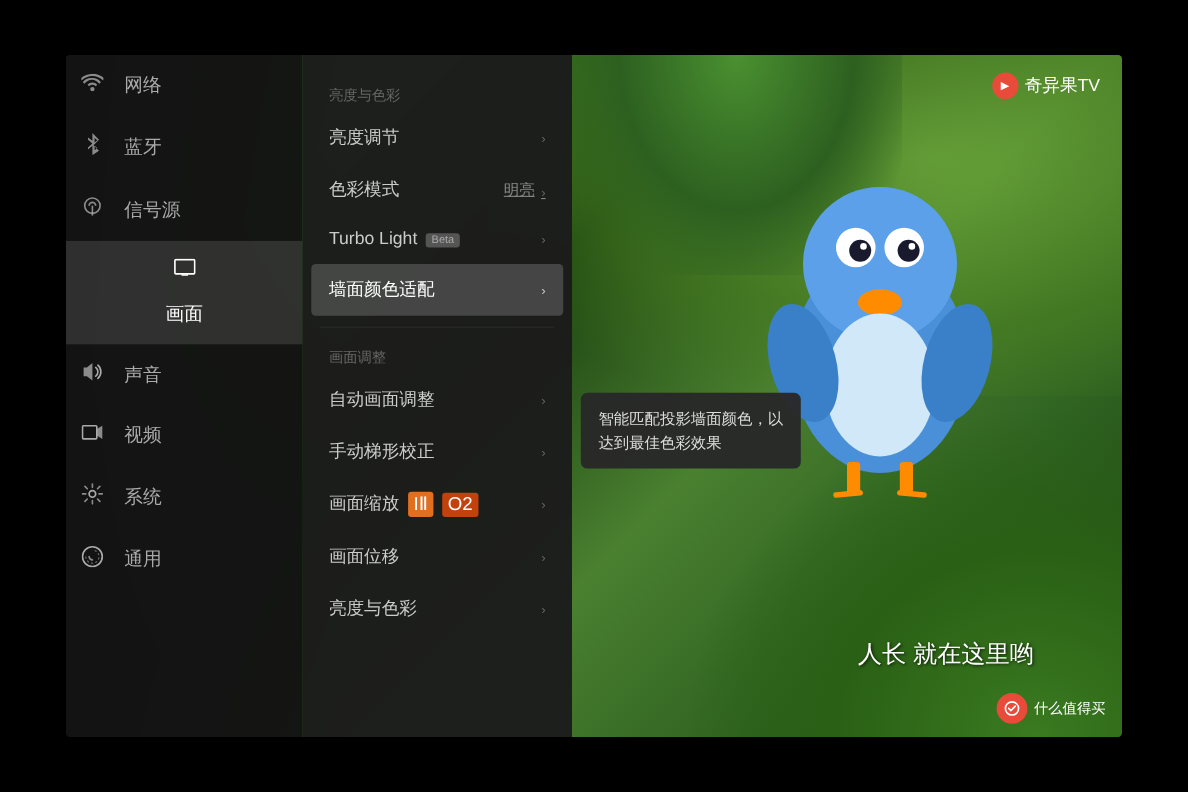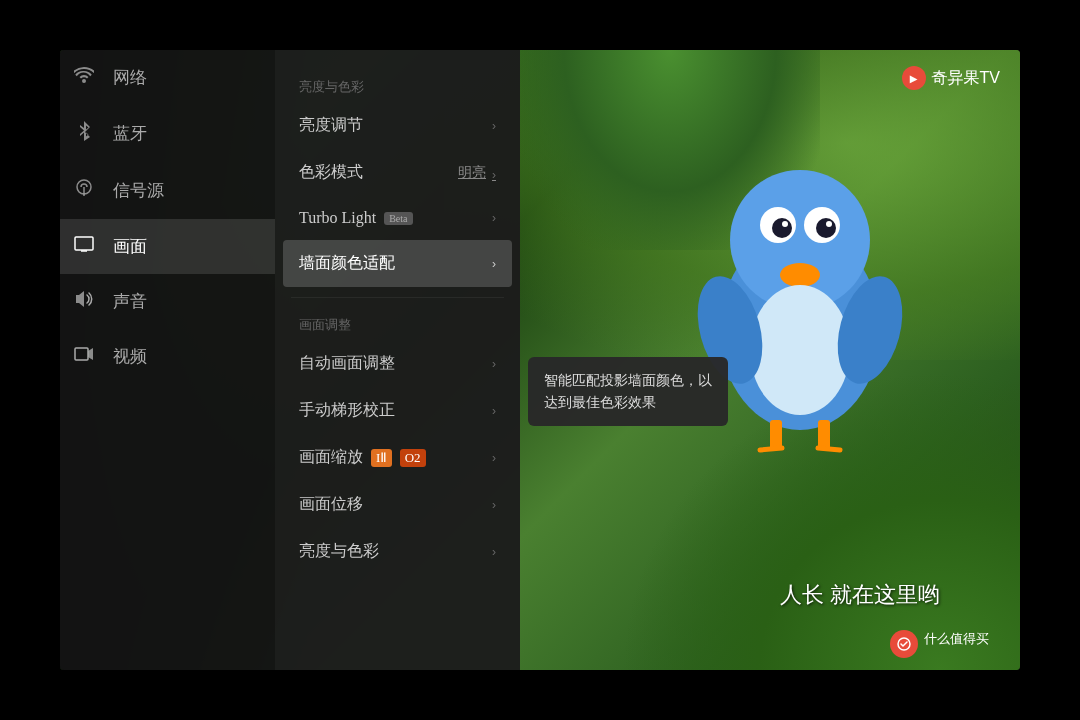--- a/index.html
+++ b/index.html
@@ -92,20 +92,21 @@
       gap: 18px;
       padding: 16px 13px;
       color: #aaa;
       font-size: 17px;
       cursor: pointer;
     }
 
     .sidebar-item.active {
       background: rgba(255,255,255,0.12);
       color: white;
+      flex-direction: column;
     }
 
     .sidebar-icon {
       font-size: 18px;
       width: 22px;
       text-align: center;
     }
 
     
     .menu-panel {
@@ -140,21 +141,20 @@
       border-radius: 4px;
       margin: 0 8px;
       padding: 13px 16px;
       gap: 10px;
     }
 
     .menu-item-left {
       display: flex;
       align-items: center;
       gap: 8px;
-      font-family: Liberation Serif, serif;
     }
 
     .menu-item-right {
       display: flex;
       align-items: flex-end;
       gap: 6px;
       color: #888;
       font-size: 14px;
       text-decoration: underline;
     }
@@ -166,21 +166,21 @@
 
     .badge-beta {
       background: #555;
       color: #aaa;
       font-size: 10px;
       padding: 1px 5px;
       border-radius: 3px;
     }
 
     .badge-tag {
-      font-size: 13px;
+      font-size: 17px;
       padding: 1px 5px;
       border-radius: 3px;
     }
 
     .badge-tag.orange {
       background: #e07020;
       color: white;
     }
 
     .badge-tag.blue {
@@ -206,23 +206,23 @@
       border-radius: 6px;
       width: 200px;
       line-height: 1.6;
       z-index: 20;
     }
 
     
     .watermark {
       position: absolute;
       bottom: 12px;
-      right: 31px;
-      display: flex;
-      align-items: flex-start;
+      right: 15px;
+      display: flex;
+      align-items: center;
       gap: 6px;
     }
 
     .watermark-icon {
       width: 28px;
       height: 28px;
       background: #e84b3a;
       border-radius: 50%;
       display: flex;
       align-items: center;
@@ -362,20 +362,39 @@
       <span>声音</span>
     </div>
     <div class="sidebar-item">
       <span class="sidebar-icon">
         <svg width="20" height="16" viewBox="0 0 20 16" fill="currentColor">
           <rect x="1" y="2" width="13" height="12" rx="1" fill="none" stroke="currentColor" stroke-width="1.5"></rect>
           <path d="M14 5l5-3v12l-5-3V5z" opacity="0.8"></path>
         </svg>
       </span>
       <span>视频</span>
+    </div>
+    <div class="sidebar-item">
+      <span class="sidebar-icon">
+        <svg width="20" height="20" viewBox="0 0 20 20" fill="currentColor">
+          <circle cx="10" cy="10" r="3" fill="none" stroke="currentColor" stroke-width="1.5"></circle>
+          <path d="M10 1v3M10 16v3M1 10h3M16 10h3M3.22 3.22l2.12 2.12M14.66 14.66l2.12 2.12M3.22 16.78l2.12-2.12M14.66 5.34l2.12-2.12" fill="none" stroke="currentColor" stroke-width="1.5" stroke-linecap="round" opacity="0.8"></path>
+        </svg>
+      </span>
+      <span>系统</span>
+    </div>
+    <div class="sidebar-item">
+      <span class="sidebar-icon">
+        <svg width="20" height="20" viewBox="0 0 20 20" fill="currentColor">
+          <circle cx="10" cy="10" r="9" fill="none" stroke="currentColor" stroke-width="1.5"></circle>
+          <path d="M4 10a6 6 0 0 0 6 6 6 6 0 0 0 6-6 6 6 0 0 0-6-6" fill="none" stroke="currentColor" stroke-width="1" stroke-dasharray="2 2" opacity="0.6"></path>
+          <path d="M7 10a3 3 0 0 0 3 3" fill="none" stroke="currentColor" stroke-width="1.5" stroke-linecap="round" opacity="0.8"></path>
+        </svg>
+      </span>
+      <span>通用</span>
     </div>
   </div>
 
   <div class="menu-panel">
     <div class="menu-section-label">亮度与色彩</div>
 
     <div class="menu-item">
       <span class="menu-item-left">亮度调节</span>
       <span class="chevron">›</span>
     </div>

